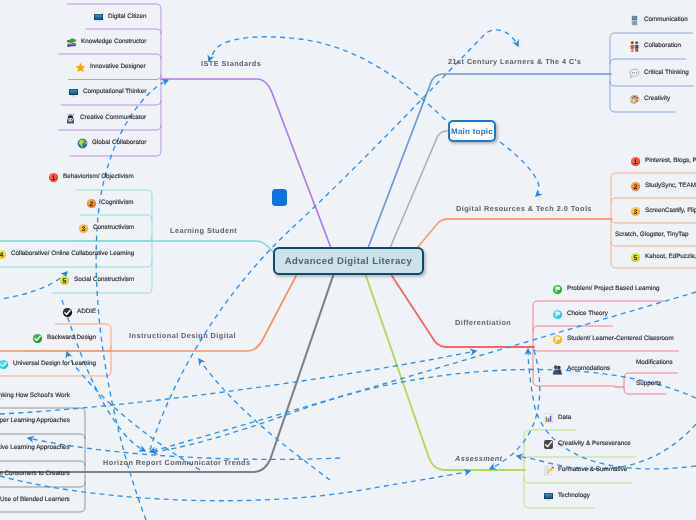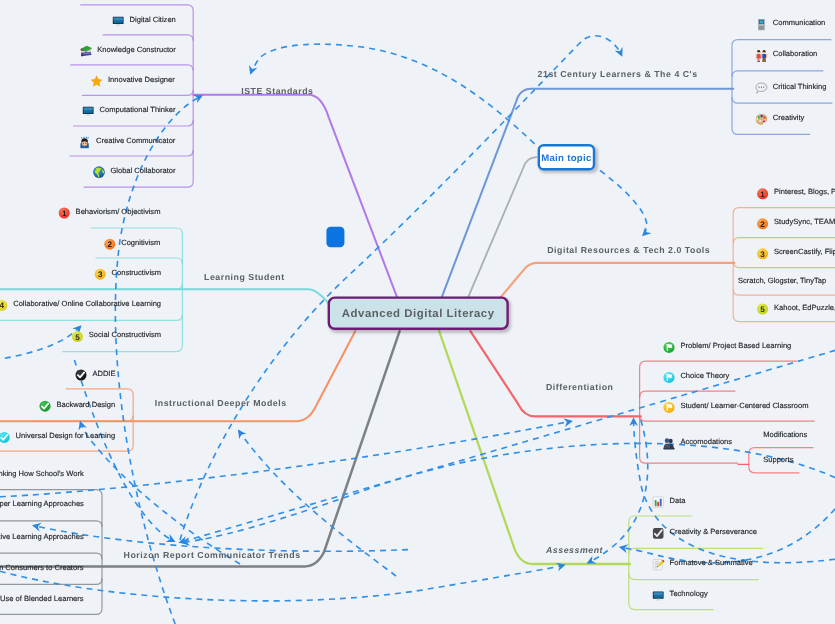--- a/index.html
+++ b/index.html
@@ -3,21 +3,21 @@
 <meta charset="utf-8">
 <title>Advanced Digital Literacy</title>
 <style>
   html,body{margin:0;padding:0;}
   body{width:696px;height:520px;overflow:hidden;background:#eff2f7;
        font-family:"Liberation Sans",sans-serif;
        -webkit-font-smoothing:antialiased;text-rendering:geometricPrecision;}
   #stage{position:relative;width:696px;height:520px;overflow:hidden;background:#eff2f7;}
   svg.layer{position:absolute;left:0;top:0;width:696px;height:520px;pointer-events:none;}
   .central{position:absolute;box-sizing:border-box;
-    background:#cce2e9;border:2px solid #701a75;border-radius:6px;
+    background:#cce2e9;border:2px solid #0c4a6e;border-radius:6px;
     display:flex;align-items:center;justify-content:center;
     font-size:9.5px;font-weight:bold;color:#5b6164;letter-spacing:.45px;
     box-shadow:1.5px 2px 2.5px rgba(0,0,0,.22);white-space:nowrap;will-change:transform;}
   .fnode{position:absolute;box-sizing:border-box;background:#fff;border:2px solid #1878d4;
     border-radius:5px;display:flex;align-items:center;justify-content:center;
     font-size:8px;font-weight:bold;color:#1878d4;letter-spacing:.25px;
     box-shadow:1.5px 2px 2.5px rgba(0,0,0,.22);white-space:nowrap;will-change:transform;}
   .fsquare{position:absolute;background:#0b74e0;border-radius:3.5px;}
   .blabel{position:absolute;font-size:7.3px;font-weight:bold;color:#5a6167;
     letter-spacing:.45px;white-space:nowrap;will-change:transform;}
@@ -120,21 +120,21 @@
 <path d="M 696,424 C 650,476 590,474 545,462 C 530,458 522,457 517,456"></path>
 </g>
     </svg>
 <div class="central" style="left:273px;top:247px;width:151px;height:28px;">
       <span>Advanced Digital Literacy</span>
     </div>
 <div class="fnode" style="left:448px;top:120px;width:48px;height:22px;">
       <span>Main topic</span>
     </div>
 <div class="fsquare" style="left:272px;top:189px;width:15px;height:17px;"></div>
-<div class="blabel" style="left:177px;top:71px;padding-left:24px;">ISTE Standards</div>
+<div class="blabel" style="left:177px;top:59px;padding-left:24px;">ISTE Standards</div>
 
 <div class="leaf lt" style="right:550px;top:10.5px;height:12px;">
       <span class="ic">
         <svg viewBox="0 0 22 22">
           <defs>
             <linearGradient id="gmon" x1="0" y1="0" x2="0" y2="1">
               <stop offset="0" stop-color="#2b82b6"></stop>
               <stop offset="1" stop-color="#0d6294"></stop>
             </linearGradient>
           </defs>
@@ -304,21 +304,21 @@
               <stop offset="0" stop-color="#e2ec4e"></stop>
               <stop offset="1" stop-color="#bcd016"></stop>
             </radialGradient>
           </defs>
           <circle cx="11" cy="11" r="9.2" fill="url(#gb5)"></circle>
           <text x="11" y="15.9" text-anchor="middle" font-family="Liberation Sans, sans-serif" font-size="13.5" font-weight="bold" fill="#2a1c0c">5</text>
         </svg>
       </span>
       <span class="tx">Social Constructivism</span>
     </div>
-<div class="blabel" style="left:129px;top:331px;">Instructional Deeper Models</div>
+<div class="blabel" style="left:129px;top:331px;">Instructional Design Digital</div>
 <div class="leaf lt" style="right:600px;top:305.5px;height:12px;">
       <span class="ic">
         <svg viewBox="0 0 22 22">
           <defs>
             <radialGradient id="gck" cx=".36" cy=".28" r=".9">
               <stop offset="0" stop-color="#3c3c3c"></stop>
               <stop offset="1" stop-color="#070707"></stop>
             </radialGradient>
           </defs>
           <circle cx="11" cy="11" r="9.2" fill="url(#gck)"></circle>

